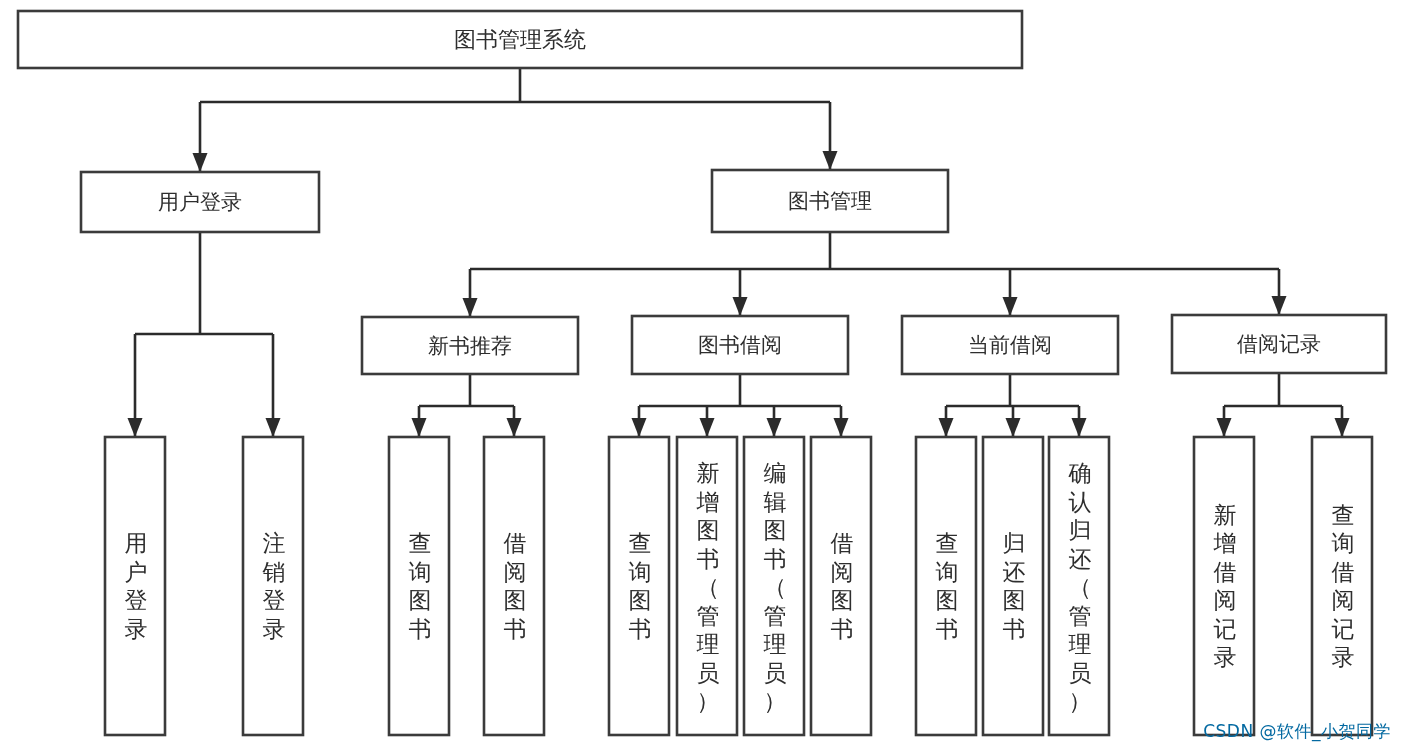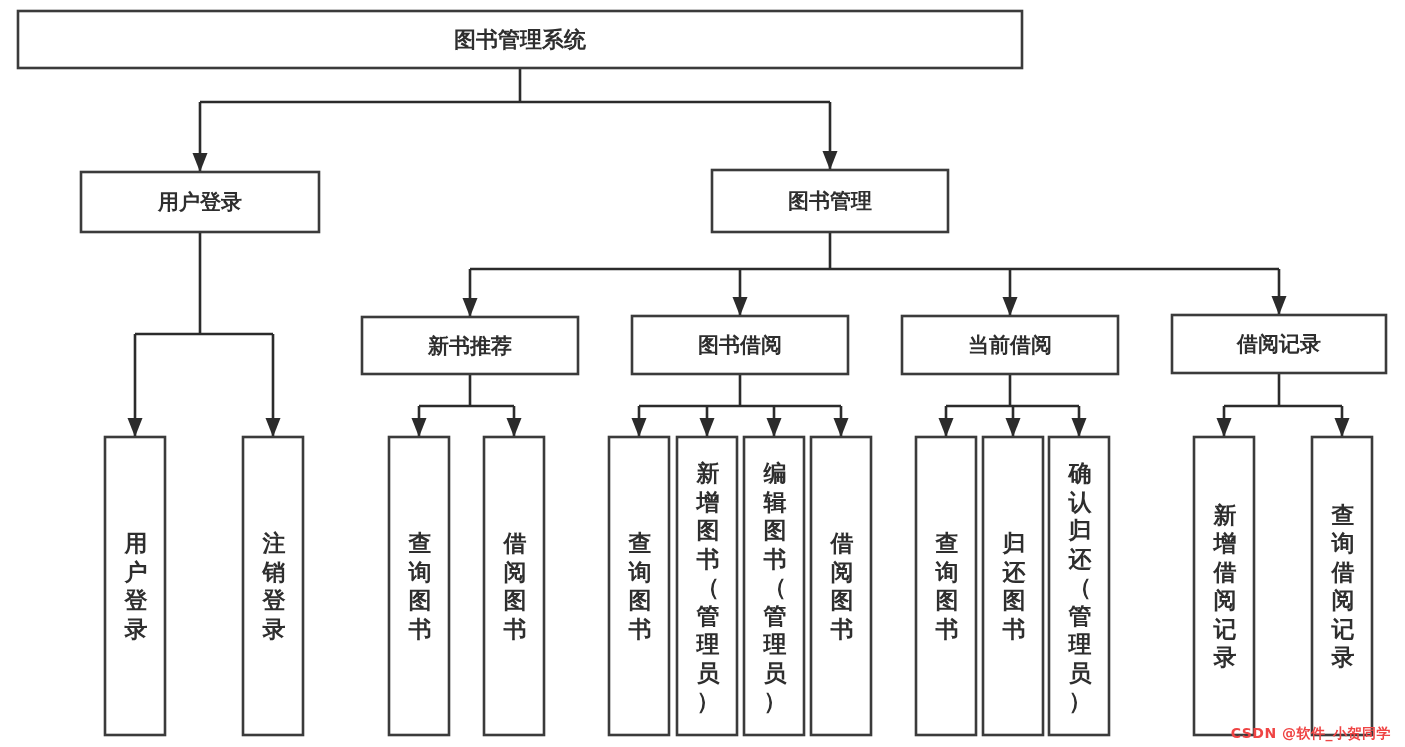--- a/index.html
+++ b/index.html
@@ -9,21 +9,20 @@
   }
   body {
     font-family: "DejaVu Sans", "Liberation Sans", sans-serif;
   }
   #stage {
     position: relative;
     width: 1405px;
     height: 747px;
     background: #ffffff;
     overflow: hidden;
-    font-weight: bold;
   }
   #diagram {
     position: absolute;
     left: 0;
     top: 0;
     width: 1405px;
     height: 747px;
     display: block;
   }
   .node-box {
@@ -55,22 +54,22 @@
   }
   .arrow-head {
     fill: #2b2b2b;
     stroke: none;
   }
   .watermark {
     position: absolute;
     right: 14px;
     bottom: 4px;
     font-family: "DejaVu Sans", "Liberation Sans", sans-serif;
-    font-size: 14px;
-    color: #ef4444;
+    font-size: 17px;
+    color: #0369a1;
     letter-spacing: 0.5px;
     white-space: nowrap;
     user-select: none;
   }
 </style>
 </head>
 <body>
 
 <div id="stage">
   <svg id="diagram" viewBox="0 0 1405 747">

